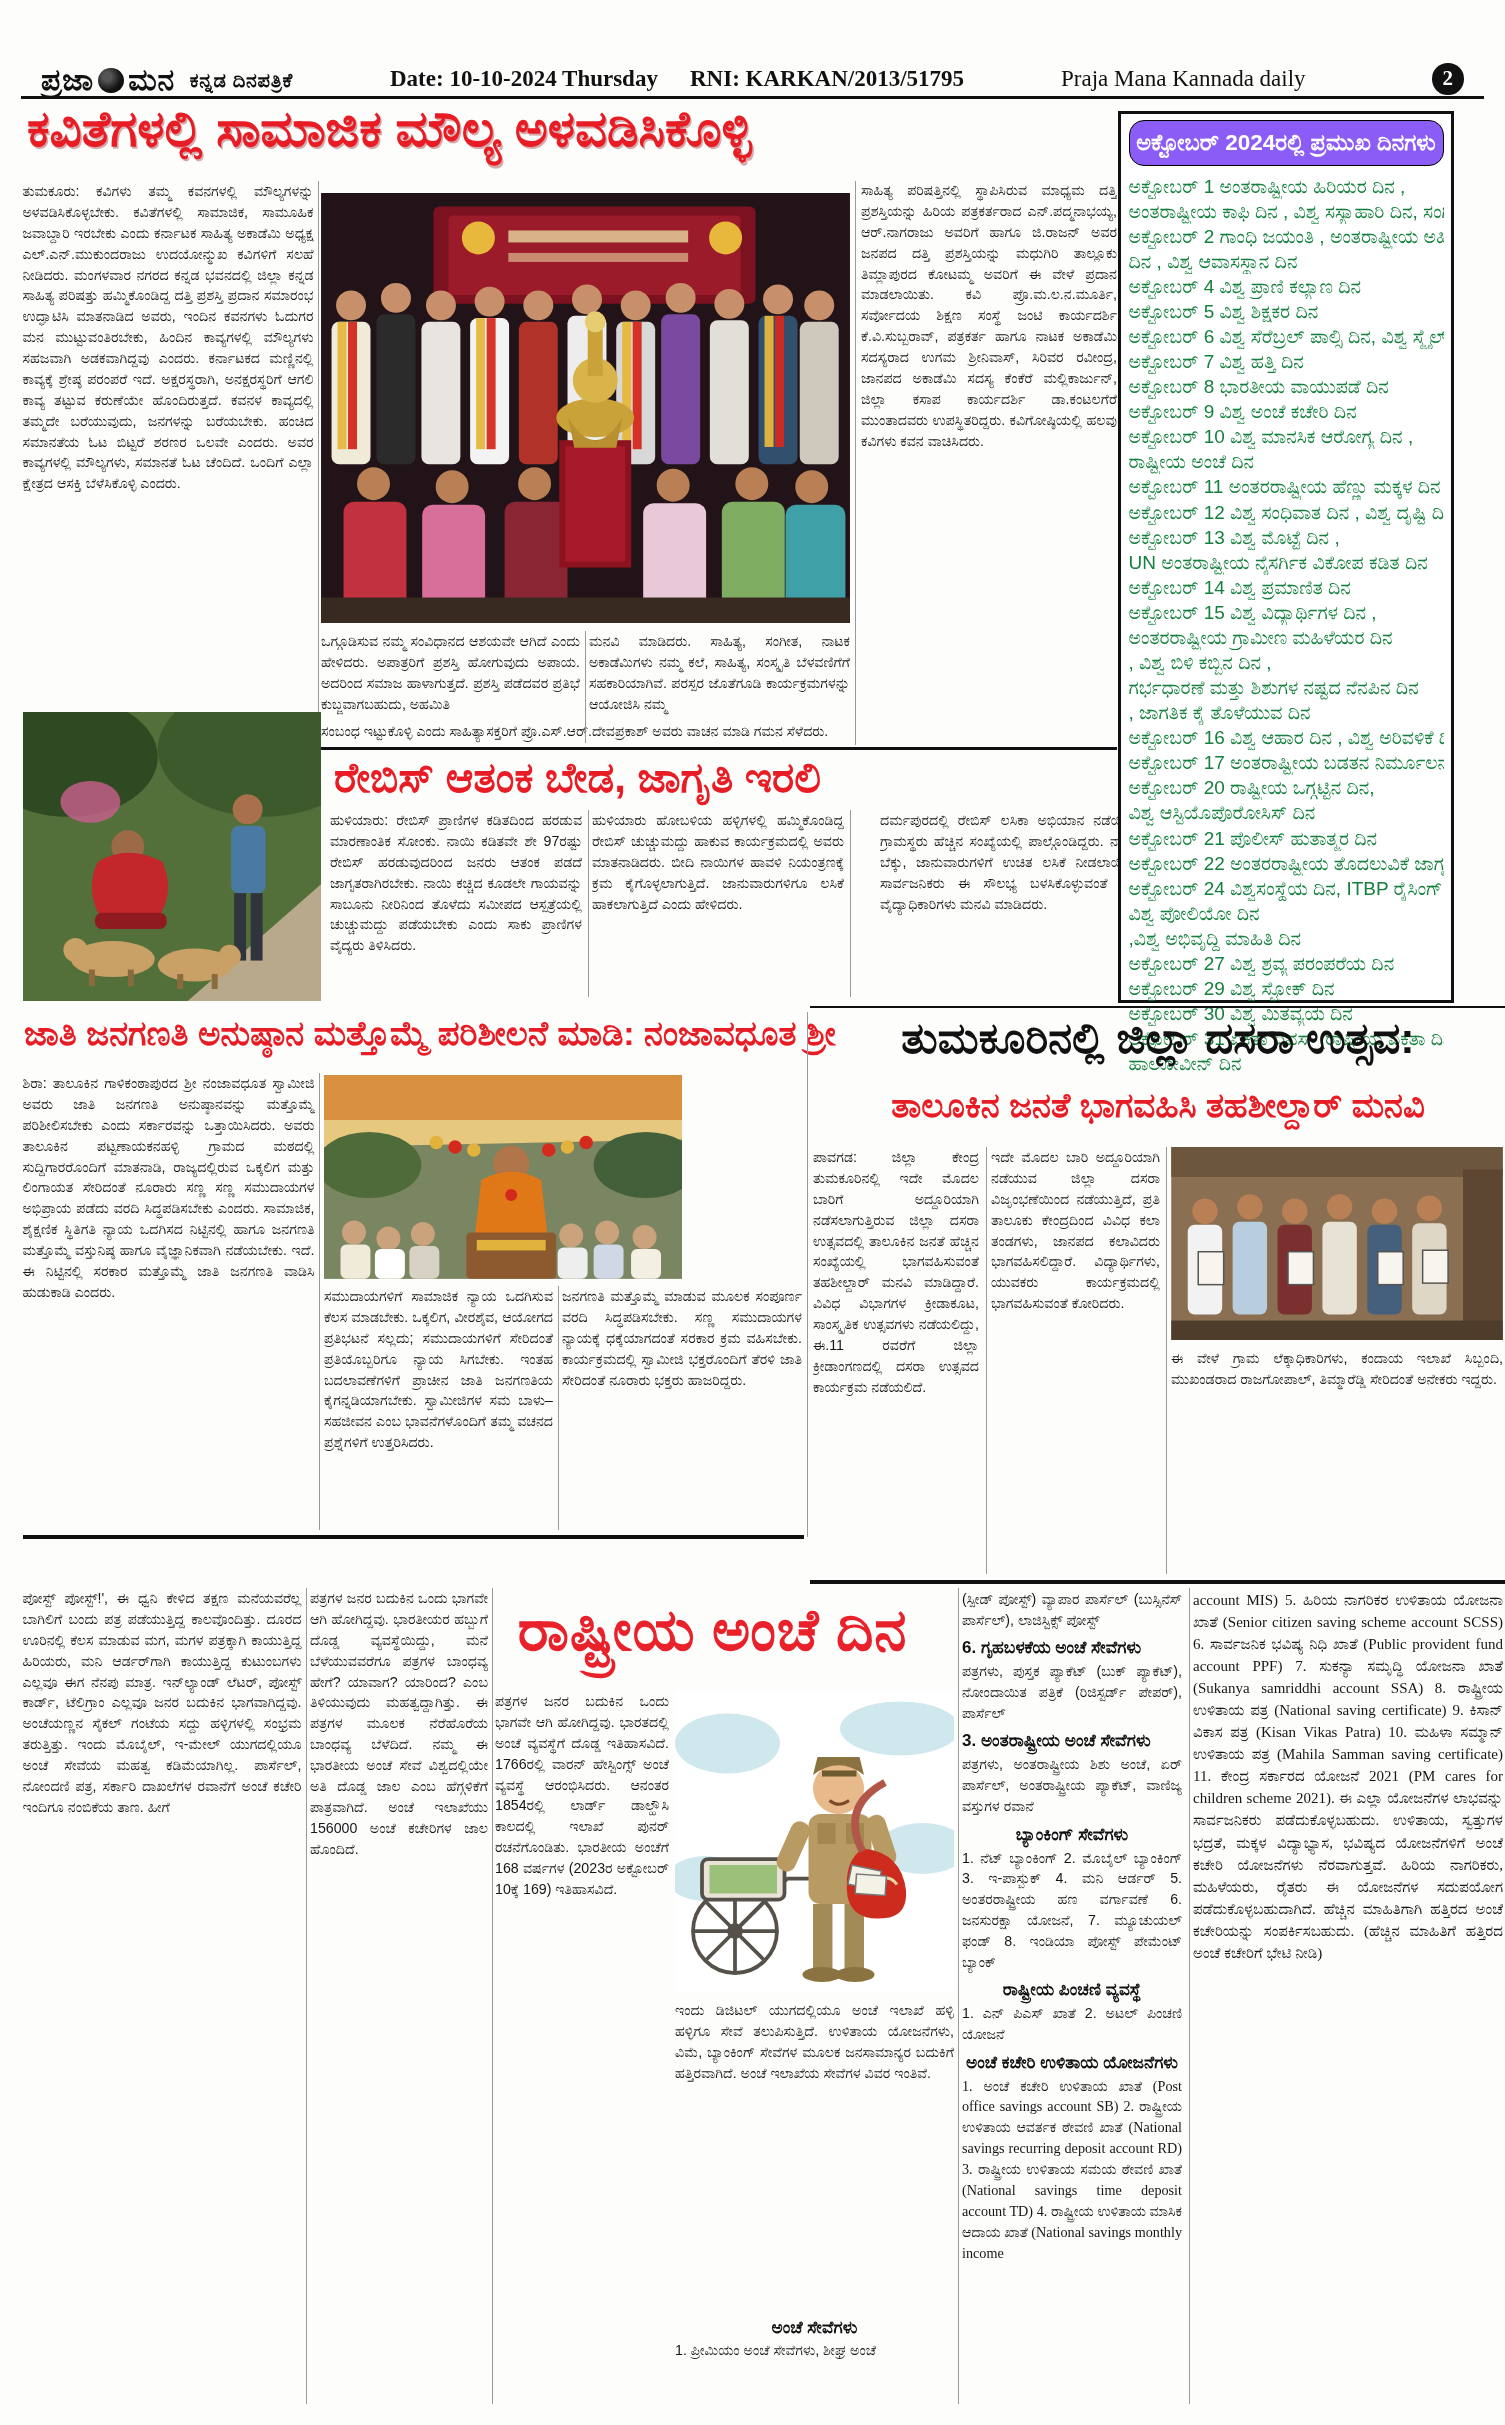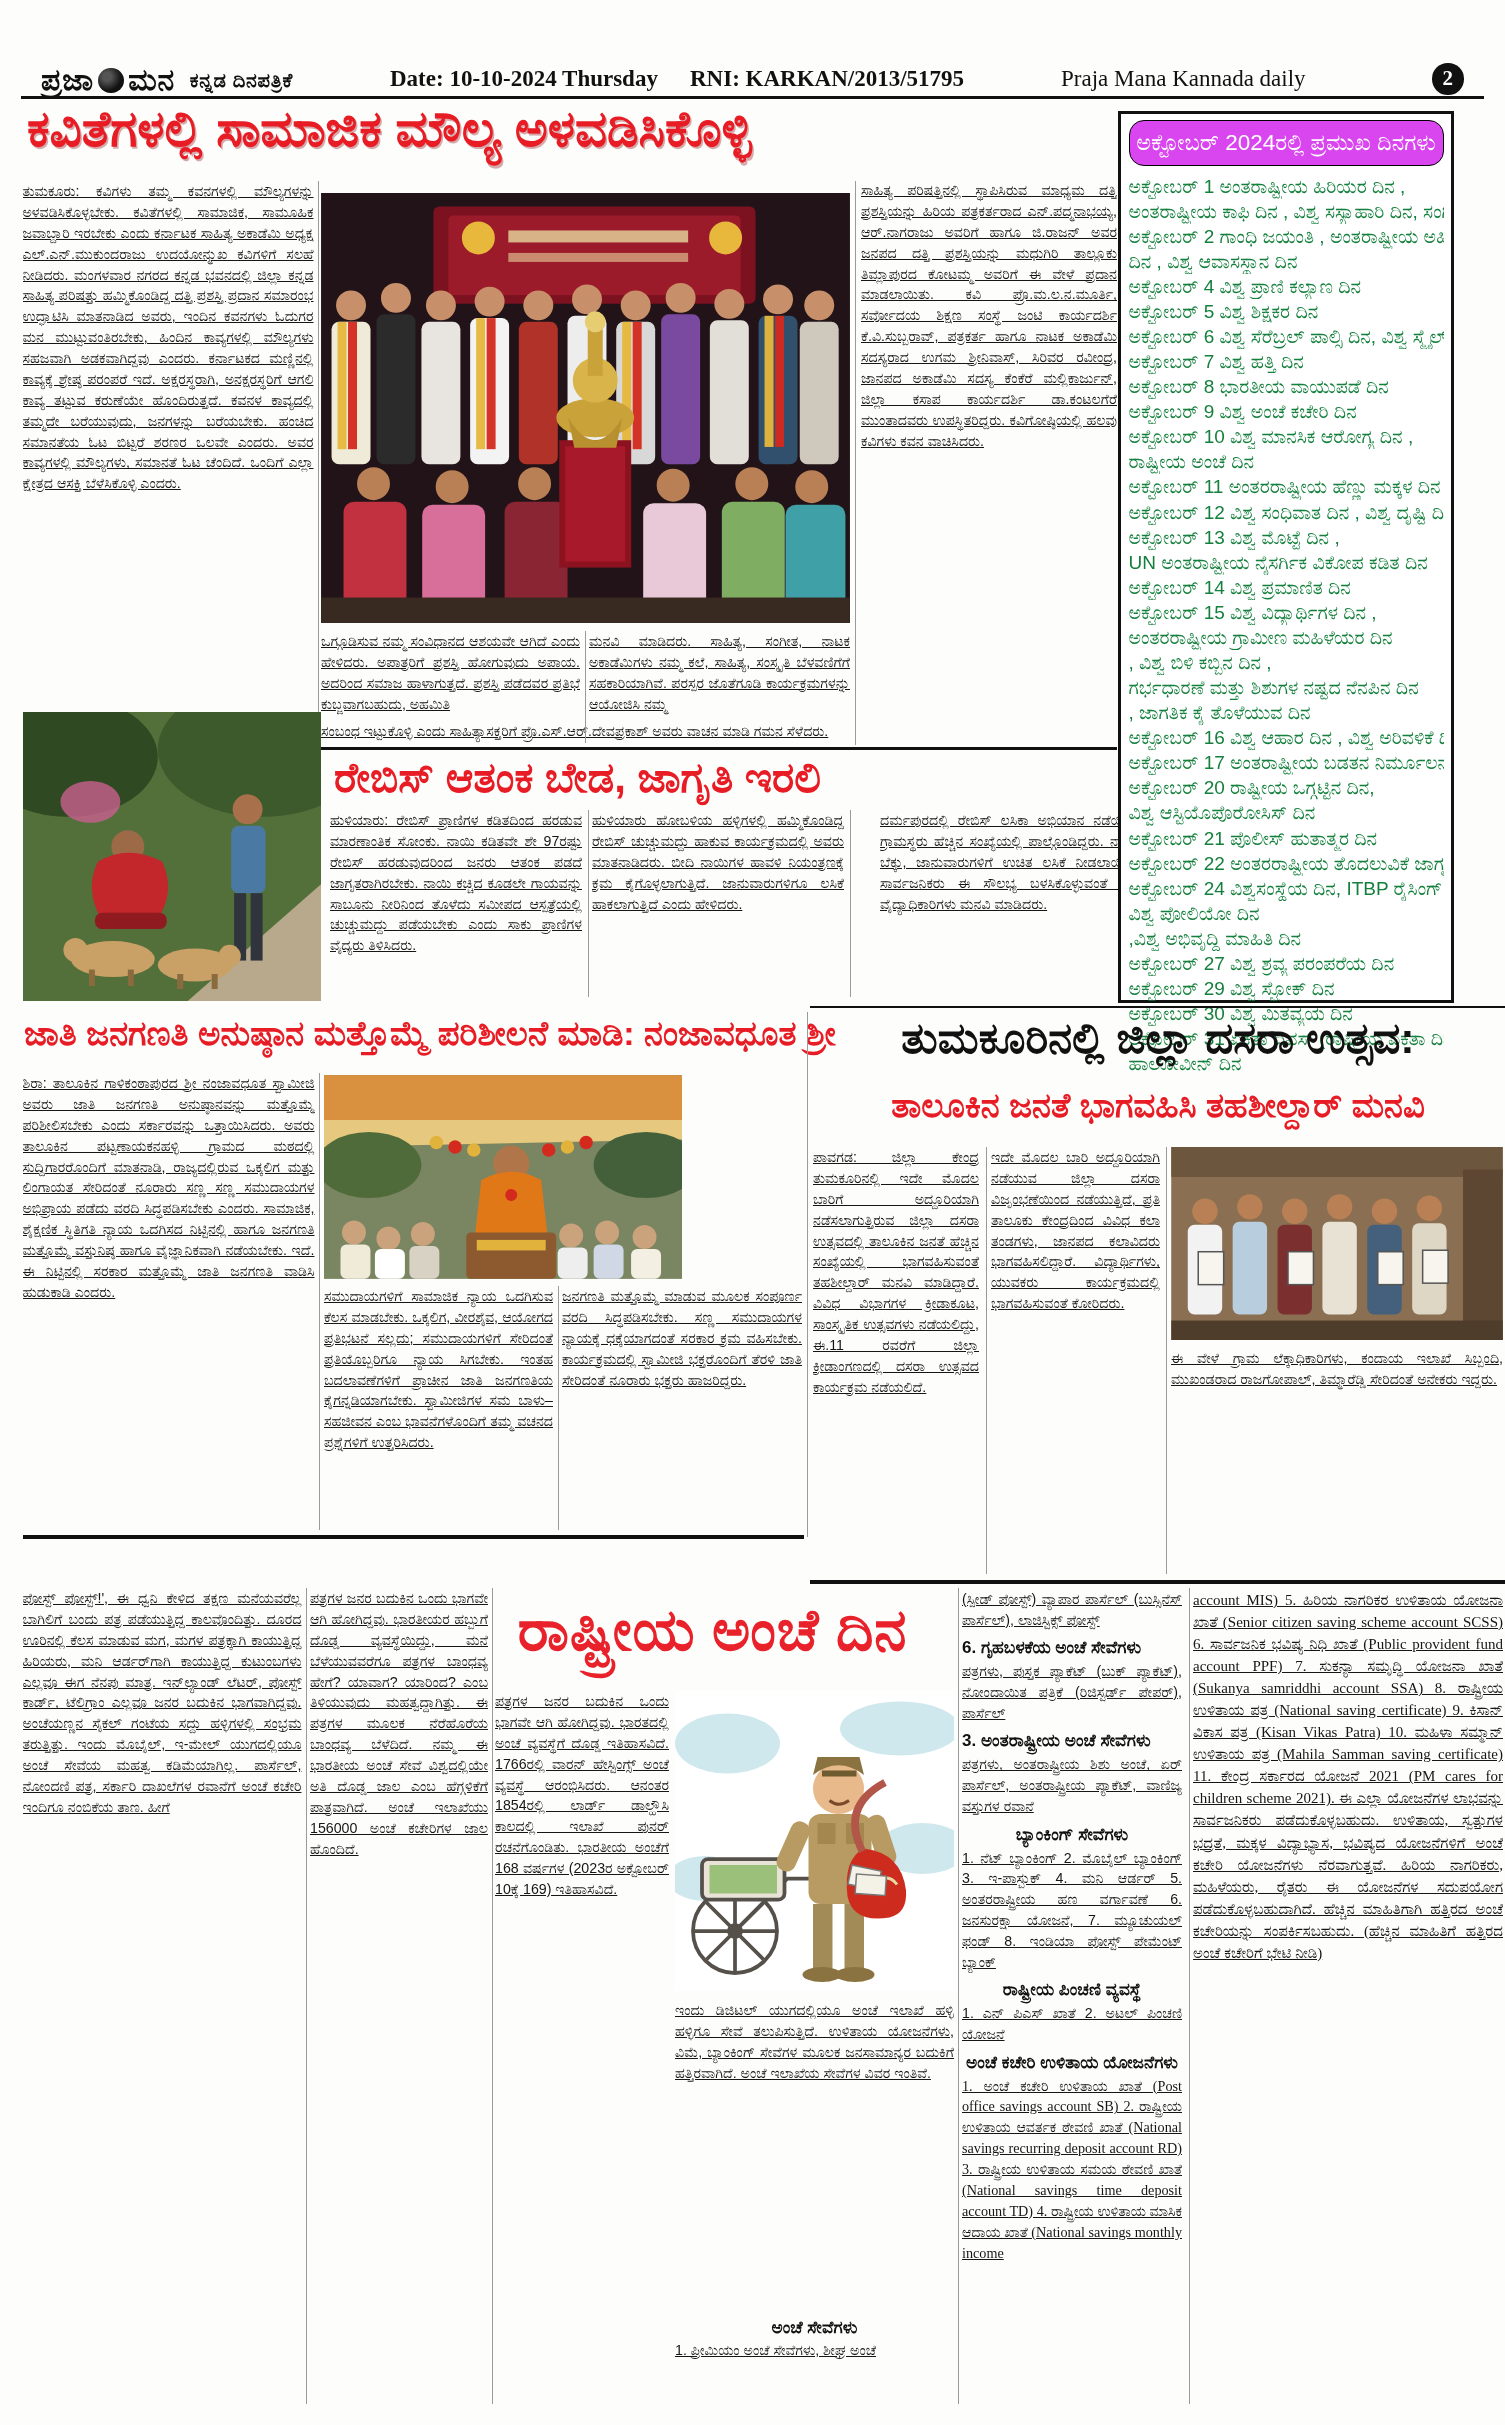--- a/index.html
+++ b/index.html
@@ -14,26 +14,26 @@
   .hrule{background:#111;}
   .vrule{background:#9a9a9a;width:0.7px;}
   
   .h-main{color:#e81c24;font-weight:bold;font-size:50px;line-height:1.05;white-space:nowrap;text-shadow:1.5px 2.2px 0 rgba(140,15,18,.35);}
   .h-red-lg{color:#e81c24;font-weight:bold;font-size:42px;line-height:1.05;white-space:nowrap;}
   .h-red-md{color:#e81c24;font-weight:bold;font-size:34px;line-height:1.05;white-space:nowrap;}
   .h-black-lg{color:#111;font-weight:bold;font-size:43px;line-height:1.1;text-align:center;}
   .h-red-center{color:#e81c24;font-weight:bold;font-size:34px;line-height:1.1;text-align:center;}
   .h-post{color:#e8212a;font-weight:bold;font-size:58px;line-height:1.0;text-align:center;letter-spacing:0.7px;}
   
-  .col{position:absolute;font-size:14.2px;line-height:1.47;text-align:justify;overflow:hidden;color:#161616;text-decoration:underline;}
+  .col{position:absolute;font-size:14.2px;line-height:1.47;text-align:justify;overflow:hidden;color:#161616;}
   .subh{font-weight:bold;font-size:17px;margin:7.5px 0 3px 0;color:#111;}
   .subh.center{text-align:center;}
   
   #sidebar{position:absolute;left:1118px;top:111px;width:336px;height:892px;border:3px solid #111;background:#fff;box-sizing:border-box;padding:4.5px 7.5px;}
-  #sidebar .sb-title{background:#d946ef;color:#fff;font-weight:normal;font-size:22.5px;text-align:center;border-radius:15px;padding:9px 4.5px;margin:1.5px 0 7.5px 0;border:1.5px solid #000;}
+  #sidebar .sb-title{background:#8b5cf6;color:#fff;font-weight:bold;font-size:22.5px;text-align:center;border-radius:15px;padding:9px 4.5px;margin:1.5px 0 7.5px 0;border:1.5px solid #000;}
   #sidebar .sb-list{font-size:19px;line-height:1.32;color:#15803d;font-weight:500;}
   #sidebar .sb-list div{white-space:nowrap;overflow:hidden;}
   .photo{position:absolute;overflow:hidden;background:#ddd;}
   .photo svg{display:block;}
 </style>
 </head>
 <body>
 
 <div id="page">
 

